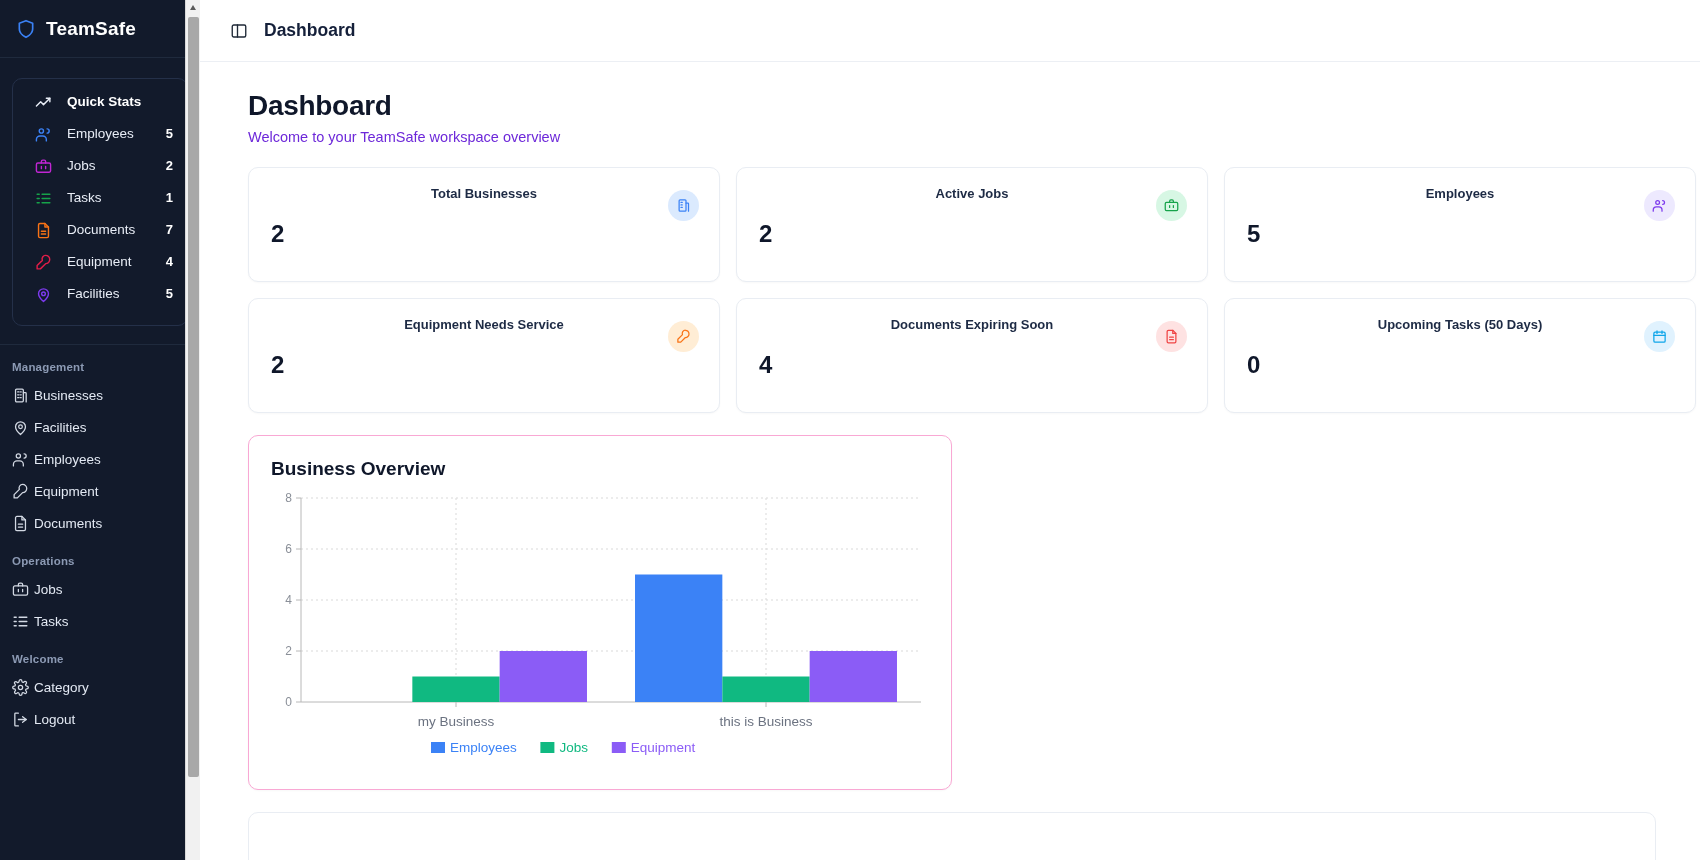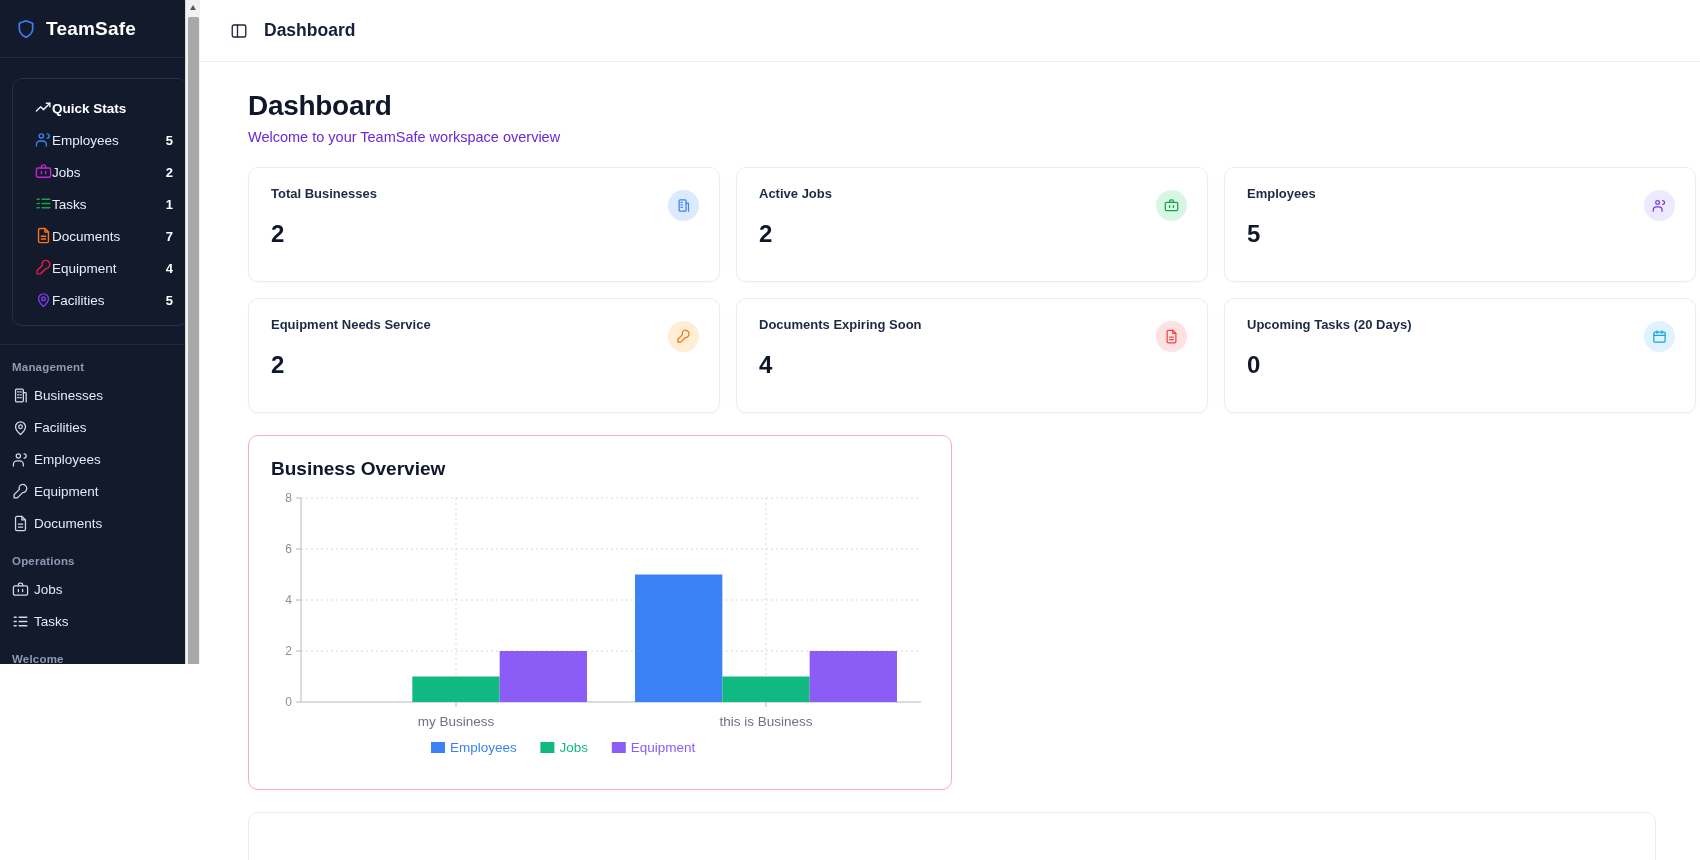--- a/index.html
+++ b/index.html
@@ -6,21 +6,21 @@
   html, body {
     width: 1700px; height: 860px;
     overflow: hidden;
     font-family: "Liberation Sans", sans-serif;
     background: #ffffff;
   }
   body { display: flex; }
 
   
   .sidebar {
-    width: 200px; height: 664px;
+    width: 200px; height: 860px;
     background: #111827;
     background: #121a2b;
     color: #e5eaf2;
     flex: 0 0 200px;
     position: relative;
     overflow: hidden;
   }
   .brand {
     height: 58px;
     display: flex; align-items: center; gap: 10px;
@@ -30,23 +30,23 @@
   .brand-name { font-size: 19px; font-weight: 700; color: #ffffff; letter-spacing: .2px; }
   .shield { width: 20px; height: 22px; display: block; }
 
   .quick-card {
     margin: 20px 12px 0 12px;
     border: 1px solid #243049;
     border-radius: 10px;
     padding: 10px 0 12px 0;
   }
   .qs-row {
-    display: flex; align-items: flex-end;
+    display: flex; align-items: flex-start;
     padding: 5px 14px 5px 22px;
-    gap: 0;
+    gap: 15px;
     font-size: 13.5px;
     height: 32px;
   }
   .qs-row .qs-label { flex: 1; color: #e8edf6; }
   .qs-row.header .qs-label { font-weight: 700; color: #ffffff; }
   .qs-count { font-weight: 700; font-size: 13px; color: #ffffff; }
   .ico { width: 17px; height: 17px; flex: 0 0 17px; display:block; }
 
   .divider { height: 1px; background: #1f2a3d; margin: 18px 0 0 0; }
 
@@ -96,21 +96,21 @@
     display: grid;
     grid-template-columns: repeat(3, 472px);
     gap: 16px;
     margin-top: 22px;
   }
   .card {
     background: #fff; border: 1px solid #e9edf3; border-radius: 10px;
     height: 115px; padding: 18px 22px; position: relative;
     box-shadow: 0 1px 2px rgba(16,24,40,.03);
   }
-  .card-label { font-size: 13px; color: #1d2a44; font-weight: 600; }
+  .card-label { font-size: 13px; color: #1d2a44; font-weight: 600; text-align: center; }
   .card-value { font-size: 24px; font-weight: 800; color: #0f172a; margin-top: 19px; }
   .card-badge {
     position: absolute; right: 20px; top: 22px;
     width: 31px; height: 31px; border-radius: 50%;
     display: flex; align-items: center; justify-content: center;
   }
   .card-badge svg { width: 15px; height: 15px; display:block; }
 
   .charts { display: flex; gap: 28px; margin-top: 22px; }
   .chart-card {
@@ -399,21 +399,21 @@
         <div class="card-badge" style="background:#fee2e2">
           <svg viewBox="0 0 24 24" fill="none" stroke="#ef4444" stroke-width="2" stroke-linecap="round" stroke-linejoin="round">
             <path d="M14 2H7a2 2 0 0 0-2 2v16a2 2 0 0 0 2 2h10a2 2 0 0 0 2-2V7z"></path>
               <polyline points="14,2 14,7 19,7"></polyline>
               <path d="M9 13h6M9 17h6"></path>
             </svg>
         </div>
       </div>
 
       <div class="card">
-        <div class="card-label">Upcoming Tasks (20 Days)</div>
+        <div class="card-label">Upcoming Tasks (50 Days)</div>
         <div class="card-value">0</div>
         <div class="card-badge" style="background:#e0f2fe">
           <svg viewBox="0 0 24 24" fill="none" stroke="#0ea5e9" stroke-width="2" stroke-linecap="round" stroke-linejoin="round">
             <rect x="3" y="5" width="18" height="16" rx="2"></rect>
               <path d="M3 10h18M8 3v4M16 3v4"></path>
             </svg>
         </div>
       </div>
     </div>
 

